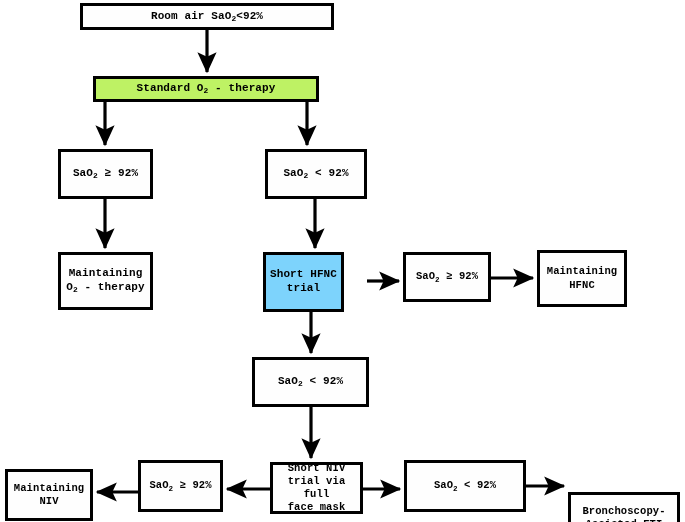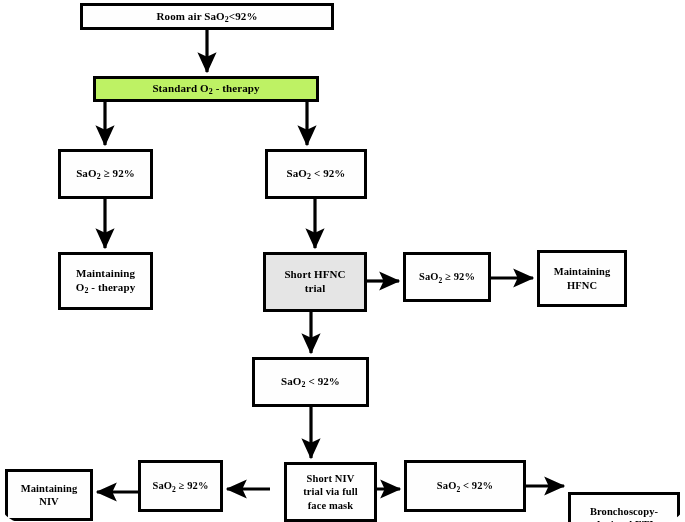--- a/index.html
+++ b/index.html
@@ -5,23 +5,22 @@
   html, body {
     margin: 0;
     padding: 0;
     background: #ffffff;
   }
   #canvas {
     position: relative;
     width: 685px;
     height: 522px;
     background: #ffffff;
-    font-family: Liberation Serif, serif;
+    font-family: Liberation Mono, monospace;
     overflow: hidden;
-    border-radius: 21px;
   }
   .node {
     position: absolute;
     box-sizing: border-box;
     border: 3px solid #000000;
     background: #fefefe;
     display: flex;
     align-items: center;
     justify-content: center;
     text-align: center;
@@ -85,39 +84,39 @@
       </div>
       <div class="node" style="left: 58px; top: 149px; width: 95px; height: 50px; font-size: 11px; border-color: rgb(0, 0, 0); background: rgb(254, 254, 254);">
         <span class="txt">SaO<sub>2</sub> ≥ 92%</span>
       </div>
       <div class="node" style="left: 265px; top: 149px; width: 102px; height: 50px; font-size: 11px; border-color: rgb(0, 0, 0); background: rgb(254, 254, 254);">
         <span class="txt">SaO<sub>2</sub> &lt; 92%</span>
       </div>
       <div class="node" style="left: 58px; top: 252px; width: 95px; height: 58px; font-size: 11px; border-color: rgb(0, 0, 0); background: rgb(254, 254, 254);">
         <span class="txt">Maintaining<br>O<sub>2</sub> - therapy</span>
       </div>
-      <div class="node" style="left: 263px; top: 252px; width: 104px; height: 60px; font-size: 11px; border-color: rgb(0, 0, 0); background: #e5e5e5;">
+      <div class="node" style="left: 263px; top: 252px; width: 81px; height: 60px; font-size: 11px; border-color: rgb(0, 0, 0); background: #7dd3fc;">
         <span class="txt">Short HFNC<br>trial</span>
       </div>
       <div class="node" style="left: 403px; top: 252px; width: 88px; height: 50px; font-size: 10.5px; border-color: rgb(0, 0, 0); background: rgb(254, 254, 254);">
         <span class="txt">SaO<sub>2</sub> ≥ 92%</span>
       </div>
       <div class="node" style="left: 537px; top: 250px; width: 90px; height: 57px; font-size: 10.5px; border-color: rgb(0, 0, 0); background: rgb(254, 254, 254);">
         <span class="txt">Maintaining<br>HFNC</span>
       </div>
       <div class="node" style="left: 252px; top: 357px; width: 117px; height: 50px; font-size: 11px; border-color: rgb(0, 0, 0); background: rgb(254, 254, 254);">
         <span class="txt">SaO<sub>2</sub> &lt; 92%</span>
       </div>
       <div class="node" style="left: 5px; top: 469px; width: 88px; height: 52px; font-size: 10.5px; border-color: rgb(0, 0, 0); background: rgb(254, 254, 254);">
         <span class="txt">Maintaining<br>NIV</span>
       </div>
       <div class="node" style="left: 138px; top: 460px; width: 85px; height: 52px; font-size: 10.5px; border-color: rgb(0, 0, 0); background: rgb(254, 254, 254);">
         <span class="txt">SaO<sub>2</sub> ≥ 92%</span>
       </div>
-      <div class="node" style="left: 284px; top: 462px; width: 93px; height: 60px; font-size: 10.5px; border-color: rgb(0, 0, 0); background: rgb(254, 254, 254);">
+      <div class="node" style="left: 270px; top: 462px; width: 93px; height: 52px; font-size: 10.5px; border-color: rgb(0, 0, 0); background: rgb(254, 254, 254);">
         <span class="txt">Short NIV<br>trial via full<br>face mask</span>
       </div>
       <div class="node" style="left: 404px; top: 460px; width: 122px; height: 52px; font-size: 10.5px; border-color: rgb(0, 0, 0); background: rgb(254, 254, 254);">
         <span class="txt">SaO<sub>2</sub> &lt; 92%</span>
       </div>
       <div class="node" style="left: 568px; top: 460px; width: 112px; height: 52px; font-size: 10.5px; border-color: rgb(0, 0, 0); background: rgb(254, 254, 254); margin-top: 32px;">
         <span class="txt">Bronchoscopy-<br>Assisted ETI</span>
       </div>
     </div>
 </div>

